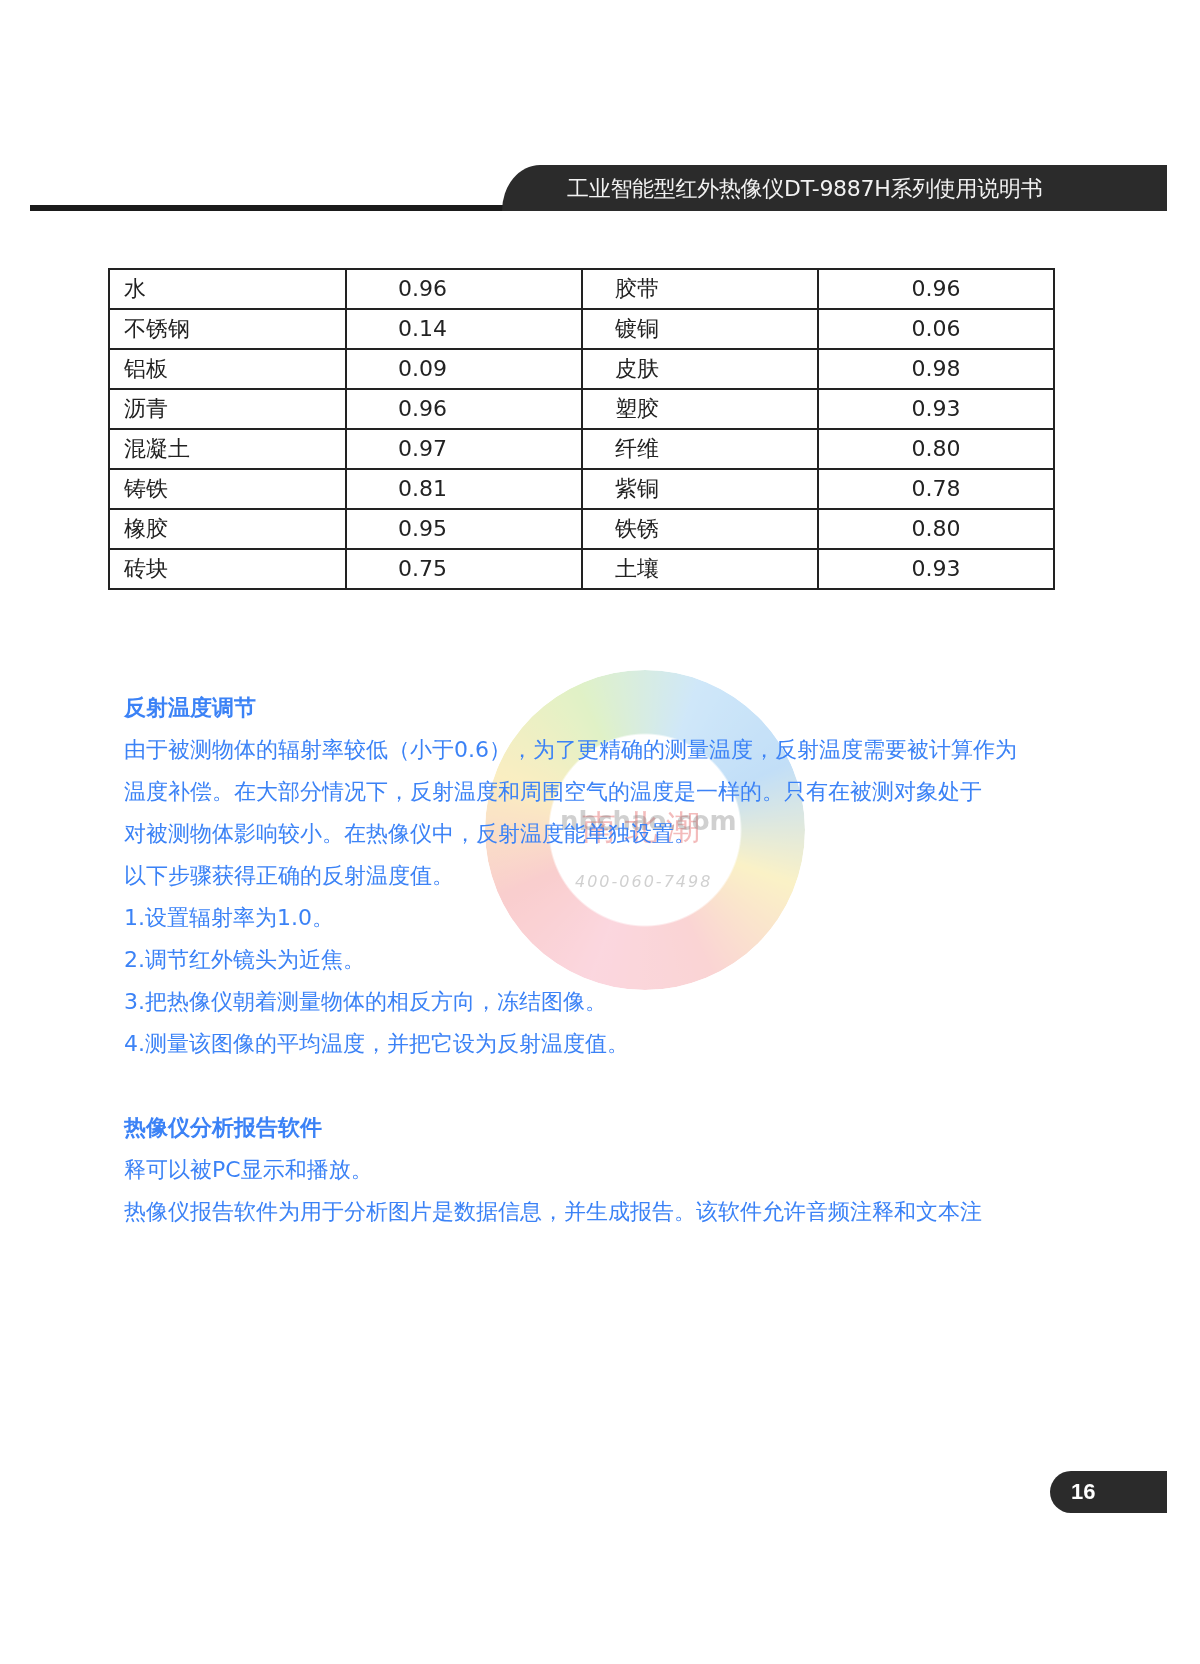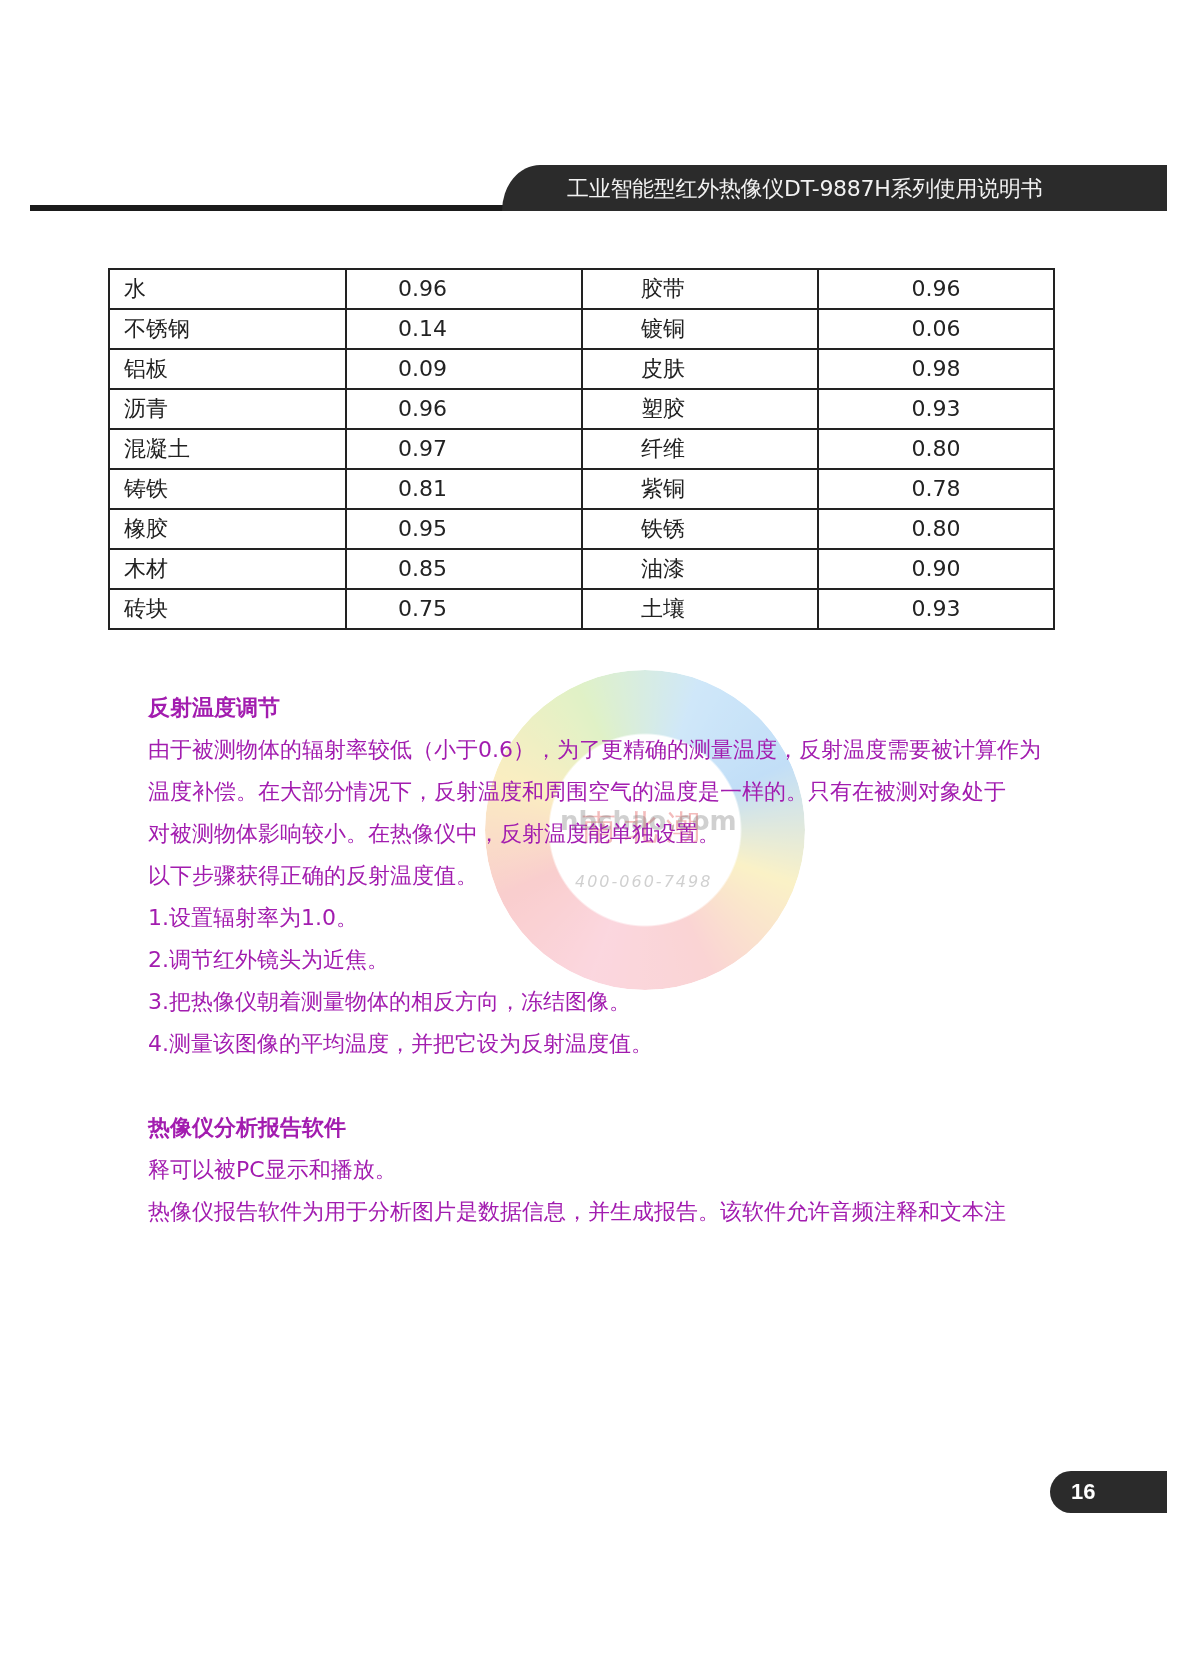--- a/index.html
+++ b/index.html
@@ -46,26 +46,26 @@
   .emis-table td {
     border: 2px solid #222222; height: 38px; padding: 0; line-height: 38px;
     white-space: nowrap;
   }
   .emis-table col.c1 { width: 237px; }
   .emis-table col.c2 { width: 236px; }
   .emis-table col.c3 { width: 236px; }
   .emis-table col.c4 { width: 236px; }
   .emis-table td.m1 { padding-left: 14px; }
   .emis-table td.v1 { padding-left: 51px; }
-  .emis-table td.m2 { padding-left: 58px; }
+  .emis-table td.m2 { padding-left: 32px; }
   .emis-table td.v2 { text-align: center; }
   
   .content {
     position: absolute; left: 124px; top: 687px; width: 960px;
-    font-size: 22px; line-height: 42px; color: #a21caf; margin-left: 24px;
+    font-size: 22px; line-height: 42px; color: #3b82f6;
   }
   .section-heading { font-weight: bold; font-size: 22px; }
   .line { white-space: nowrap; }
   .gap { height: 42px; }
   
   .page-badge {
     position: absolute; left: 1050px; top: 1471px; width: 117px; height: 42px;
     background: #2b2b2b; border-top-left-radius: 21px; border-bottom-left-radius: 21px;
   }
   .page-num {
@@ -130,26 +130,20 @@
       <td class="m2">紫铜</td>
       <td class="v2">0.78</td>
     </tr>
     <tr>
       <td class="m1">橡胶</td>
       <td class="v1">0.95</td>
       <td class="m2">铁锈</td>
       <td class="v2">0.80</td>
     </tr>
     <tr>
-      <td class="m1">木材</td>
-      <td class="v1">0.85</td>
-      <td class="m2">油漆</td>
-      <td class="v2">0.90</td>
-    </tr>
-    <tr>
       <td class="m1">砖块</td>
       <td class="v1">0.75</td>
       <td class="m2">土壤</td>
       <td class="v2">0.93</td>
     </tr>
   </tbody>
 </table>
 
 <div class="content">
   <div class="section-heading line">反射温度调节</div>

